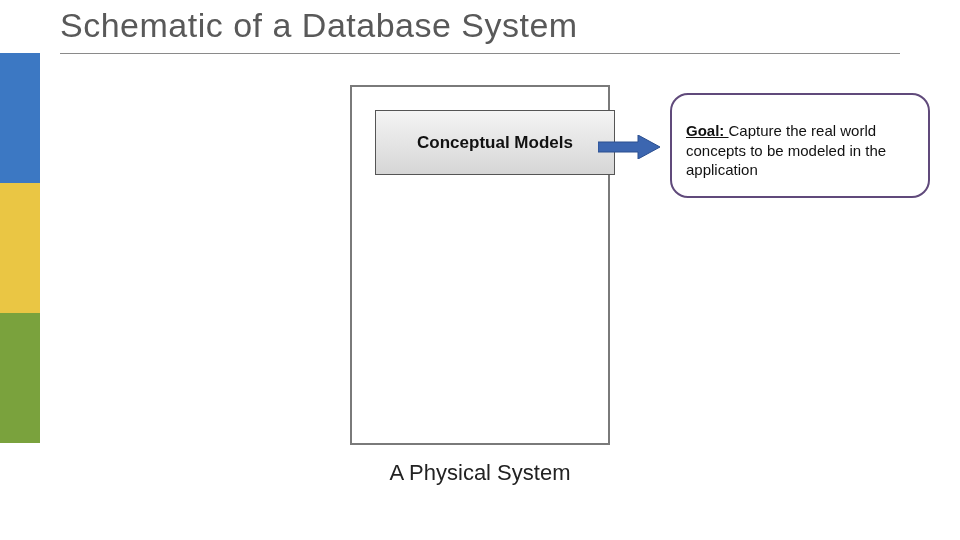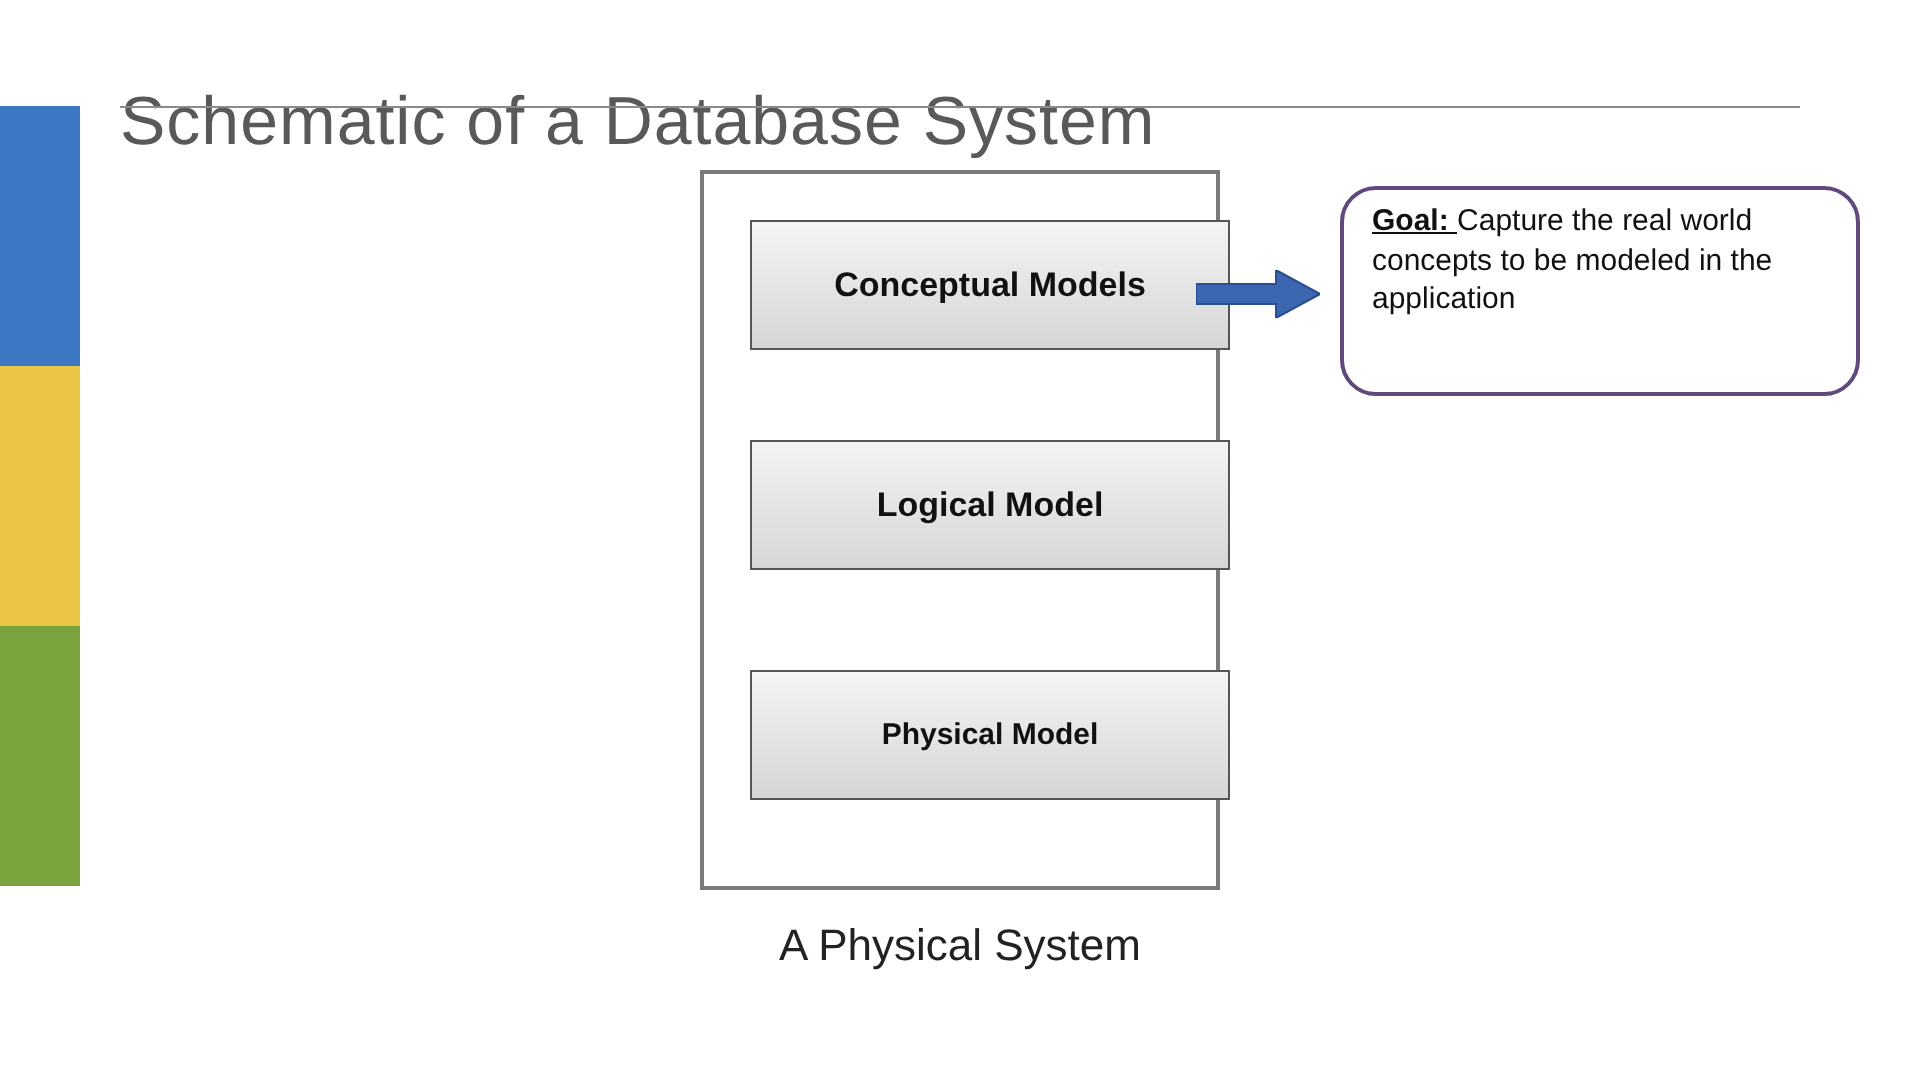--- a/index.html
+++ b/index.html
@@ -17,21 +17,20 @@
     width: 960px;
     height: 540px;
   }
   .title {
     position: absolute;
     left: 60px;
     top: 6px;
     font-size: 34px;
     color: #595959;
     letter-spacing: 0.5px;
-    margin-top: 36px;
   }
   .title-rule {
     position: absolute;
     left: 60px;
     top: 53px;
     width: 840px;
     height: 0;
     border-top: 1px solid #8a8a8a;
   }
   
@@ -99,21 +98,21 @@
   
   .callout {
     position: absolute;
     left: 670px;
     top: 93px;
     width: 260px;
     min-height: 105px;
     border: 2.5px solid #604a7b;
     border-radius: 18px;
     box-sizing: border-box;
-    padding: 6px 14px 12px 14px;
+    padding: 26px 14px 12px 14px;
     font-size: 15px;
     line-height: 1.3;
     color: #111;
     background: #fff;
   }
   .callout .goal-label {
     font-weight: bold;
     text-decoration: underline;
   }
   
@@ -135,26 +134,20 @@
 
   <div class="sidebar-blue"></div>
   <div class="sidebar-yellow"></div>
   <div class="sidebar-green"></div>
 
   <div class="outer-box"></div>
 
   <div class="model-box box1">
     <span>Conceptual Models</span>
   </div>
-  <div class="model-box box2">
-    <span>Logical Model</span>
-  </div>
-  <div class="model-box box3">
-    <span>Physical Model</span>
-  </div>
 
   <div class="outer-caption">A Physical System</div>
 
   <svg class="arrow" viewBox="0 0 62 24">
     <polygon points="0,7 40,7 40,0 62,12 40,24 40,17 0,17" fill="#3c66b0" stroke="#2a4e8f" stroke-width="1"></polygon>
   </svg>
 
   <div class="callout">
     <span class="goal-label">Goal: </span><span>Capture the real world concepts to be modeled in the application</span><br>
   </div>

